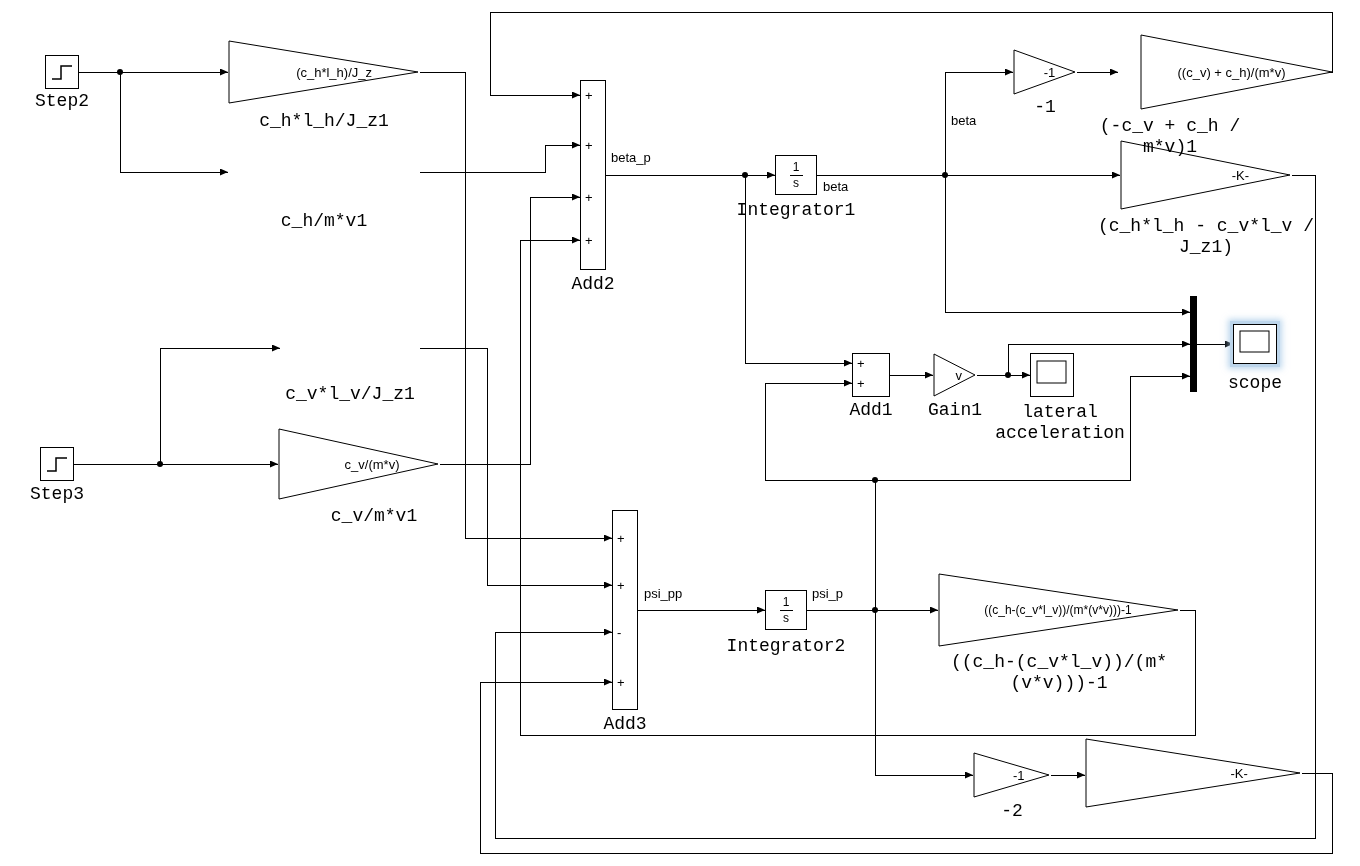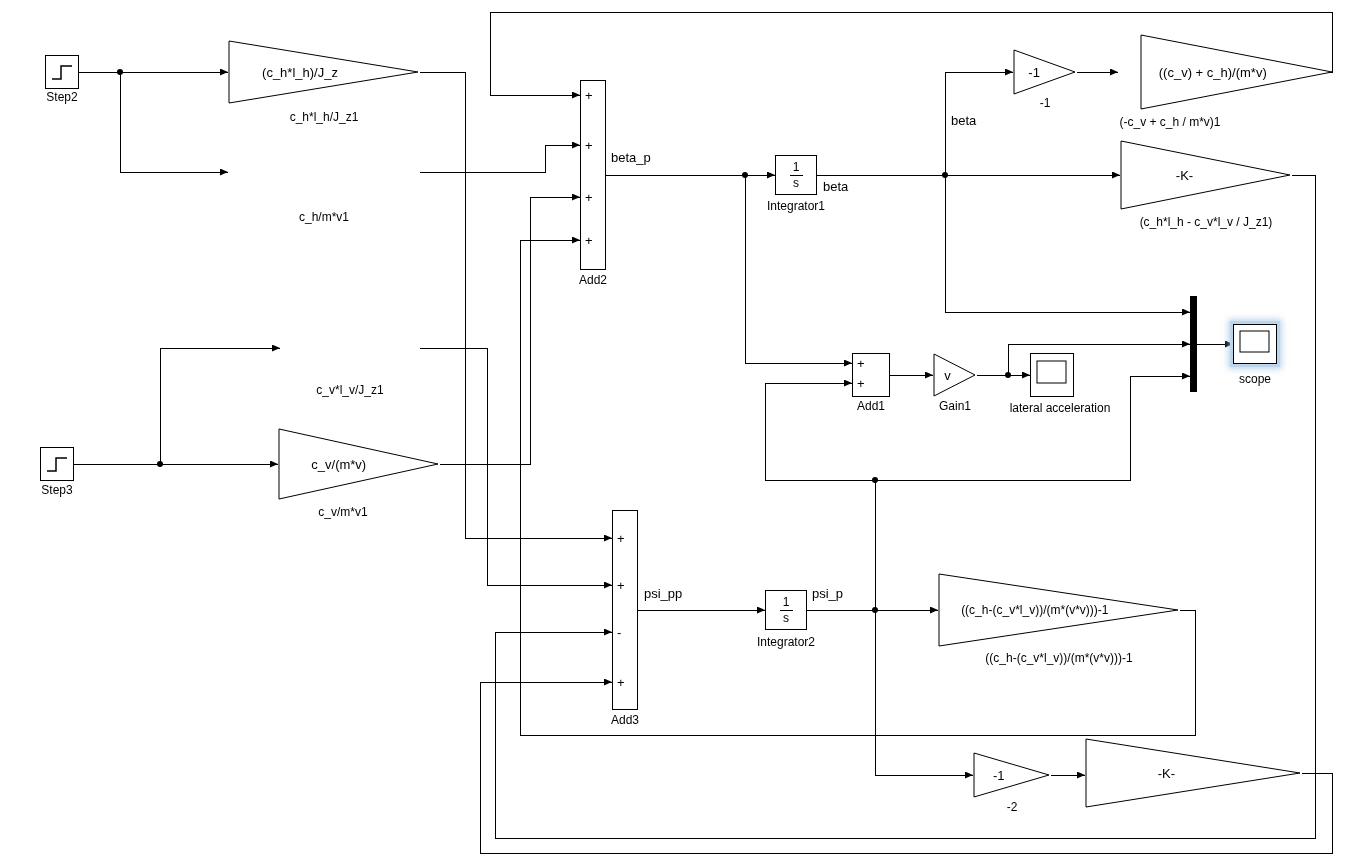--- a/index.html
+++ b/index.html
@@ -12,38 +12,38 @@
   .dot  { fill:#000; }
 
   .block { position:absolute; }
   .stepblock { background:#fff; border:1px solid #000; }
   .stepline  { fill:none; stroke:#000; stroke-width:1.5; }
 
   .gain { position:absolute; }
   .gain svg { position:absolute; left:0; top:0; overflow:visible; }
   .tri { fill:#fff; stroke:#000; stroke-width:1; }
   .gain-text { position:absolute; top:50%; transform:translateY(-50%);
-               left:0; width:75%; text-align:center; font-size:13px; white-space:nowrap; }
+               left:0; width:75%; text-align:right; font-size:13px; white-space:nowrap; }
   .gain-text.small { width:66%; }
   .gain-text.tight { width:80%; font-size:12px; }
 
   .sum { background:#fff; border:1px solid #000; }
   .sign { position:absolute; left:4px; font-size:13px; line-height:1; }
 
   .integrator { background:#fff; border:1px solid #000; display:flex; align-items:center; justify-content:center; }
   .frac { display:flex; flex-direction:column; align-items:center; font-size:12px; line-height:1.05; }
   .frac .bar { width:13px; border-top:1px solid #000; margin:1px 0; }
 
   .scopeblock { background:#fff; border:1px solid #000; }
   .screen { fill:#fff; stroke:#000; stroke-width:1; }
   .selected { box-shadow:0 0 0 3px #bcd5eb, 0 0 6px 5px rgba(156,195,229,.65); }
 
   .mux { position:absolute; background:#000; }
 
-  .label { position:absolute; font-size:12px; text-align:center; line-height:1.15; }
+  .label { position:absolute; font-size:18px; text-align:center; line-height:1.15;font-family:Liberation Mono, monospace; }
   .siglabel { position:absolute; font-size:13px; white-space:nowrap; }
 </style>
 </head>
 <body>
 
 <div id="canvas">
 
   <svg id="wires" width="1360" height="866">
     <defs>
       <marker id="arrow" markerWidth="9" markerHeight="8" refX="8" refY="3.5" orient="auto">
@@ -200,21 +200,21 @@
         <polygon class="tri" points="1,1 215,35 1,69"></polygon>
       </svg>
     <span class="gain-text">-K-</span>
   </div>
 
   <div class="label" style="left:32px;top:91px;width:60px">Step2</div>
   <div class="label" style="left:244px;top:111px;width:160px">c_h*l_h/J_z1</div>
   <div class="label" style="left:244px;top:211px;width:160px">c_h/m*v1</div>
   <div class="label" style="left:27px;top:484px;width:60px">Step3</div>
   <div class="label" style="left:270px;top:384px;width:160px">c_v*l_v/J_z1</div>
-  <div class="label" style="left:263px;top:506px;width:160px">c_v/m*v1</div>
+  <div class="label" style="left:294px;top:506px;width:160px">c_v/m*v1</div>
   <div class="label" style="left:553px;top:274px;width:80px">Add2</div>
   <div class="label" style="left:736px;top:200px;width:120px">Integrator1</div>
   <div class="label" style="left:1015px;top:97px;width:60px">-1</div>
   <div class="label" style="left:1070px;top:116px;width:200px">(-c_v + c_h / m*v)1</div>
   <div class="label" style="left:1086px;top:216px;width:240px">(c_h*l_h - c_v*l_v / J_z1)</div>
   <div class="label" style="left:831px;top:400px;width:80px">Add1</div>
   <div class="label" style="left:915px;top:400px;width:80px">Gain1</div>
   <div class="label" style="left:990px;top:402px;width:140px">lateral acceleration</div>
   <div class="label" style="left:1215px;top:373px;width:80px">scope</div>
   <div class="label" style="left:585px;top:714px;width:80px">Add3</div>

